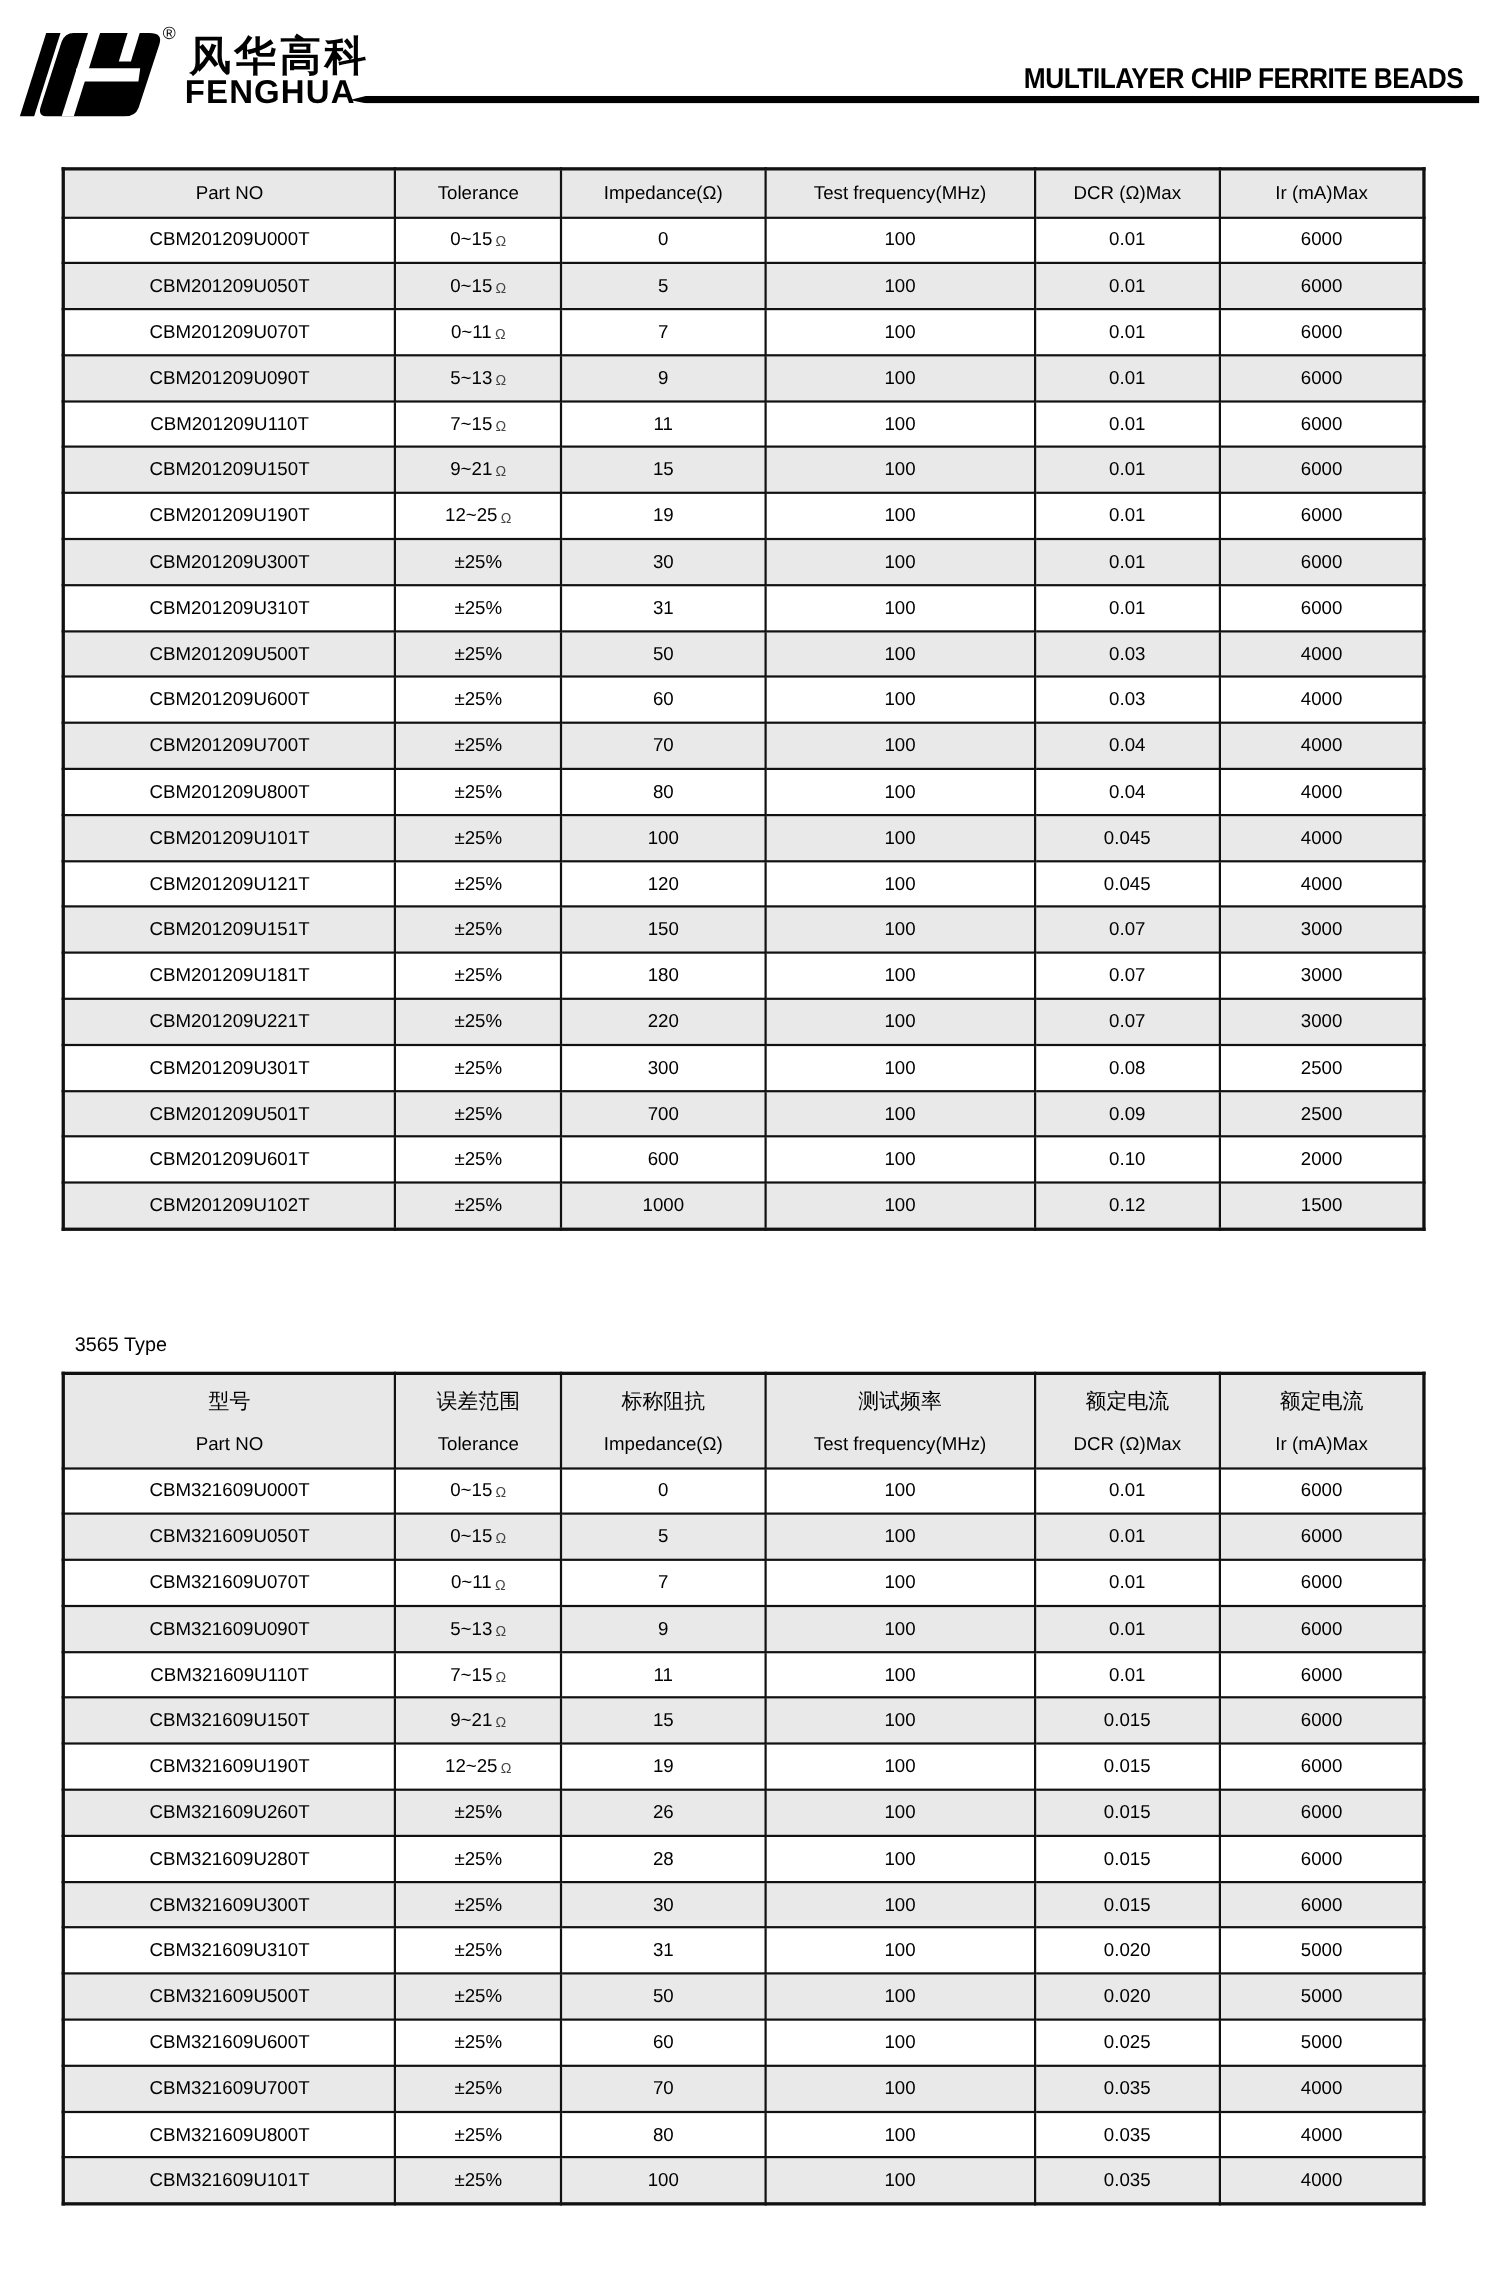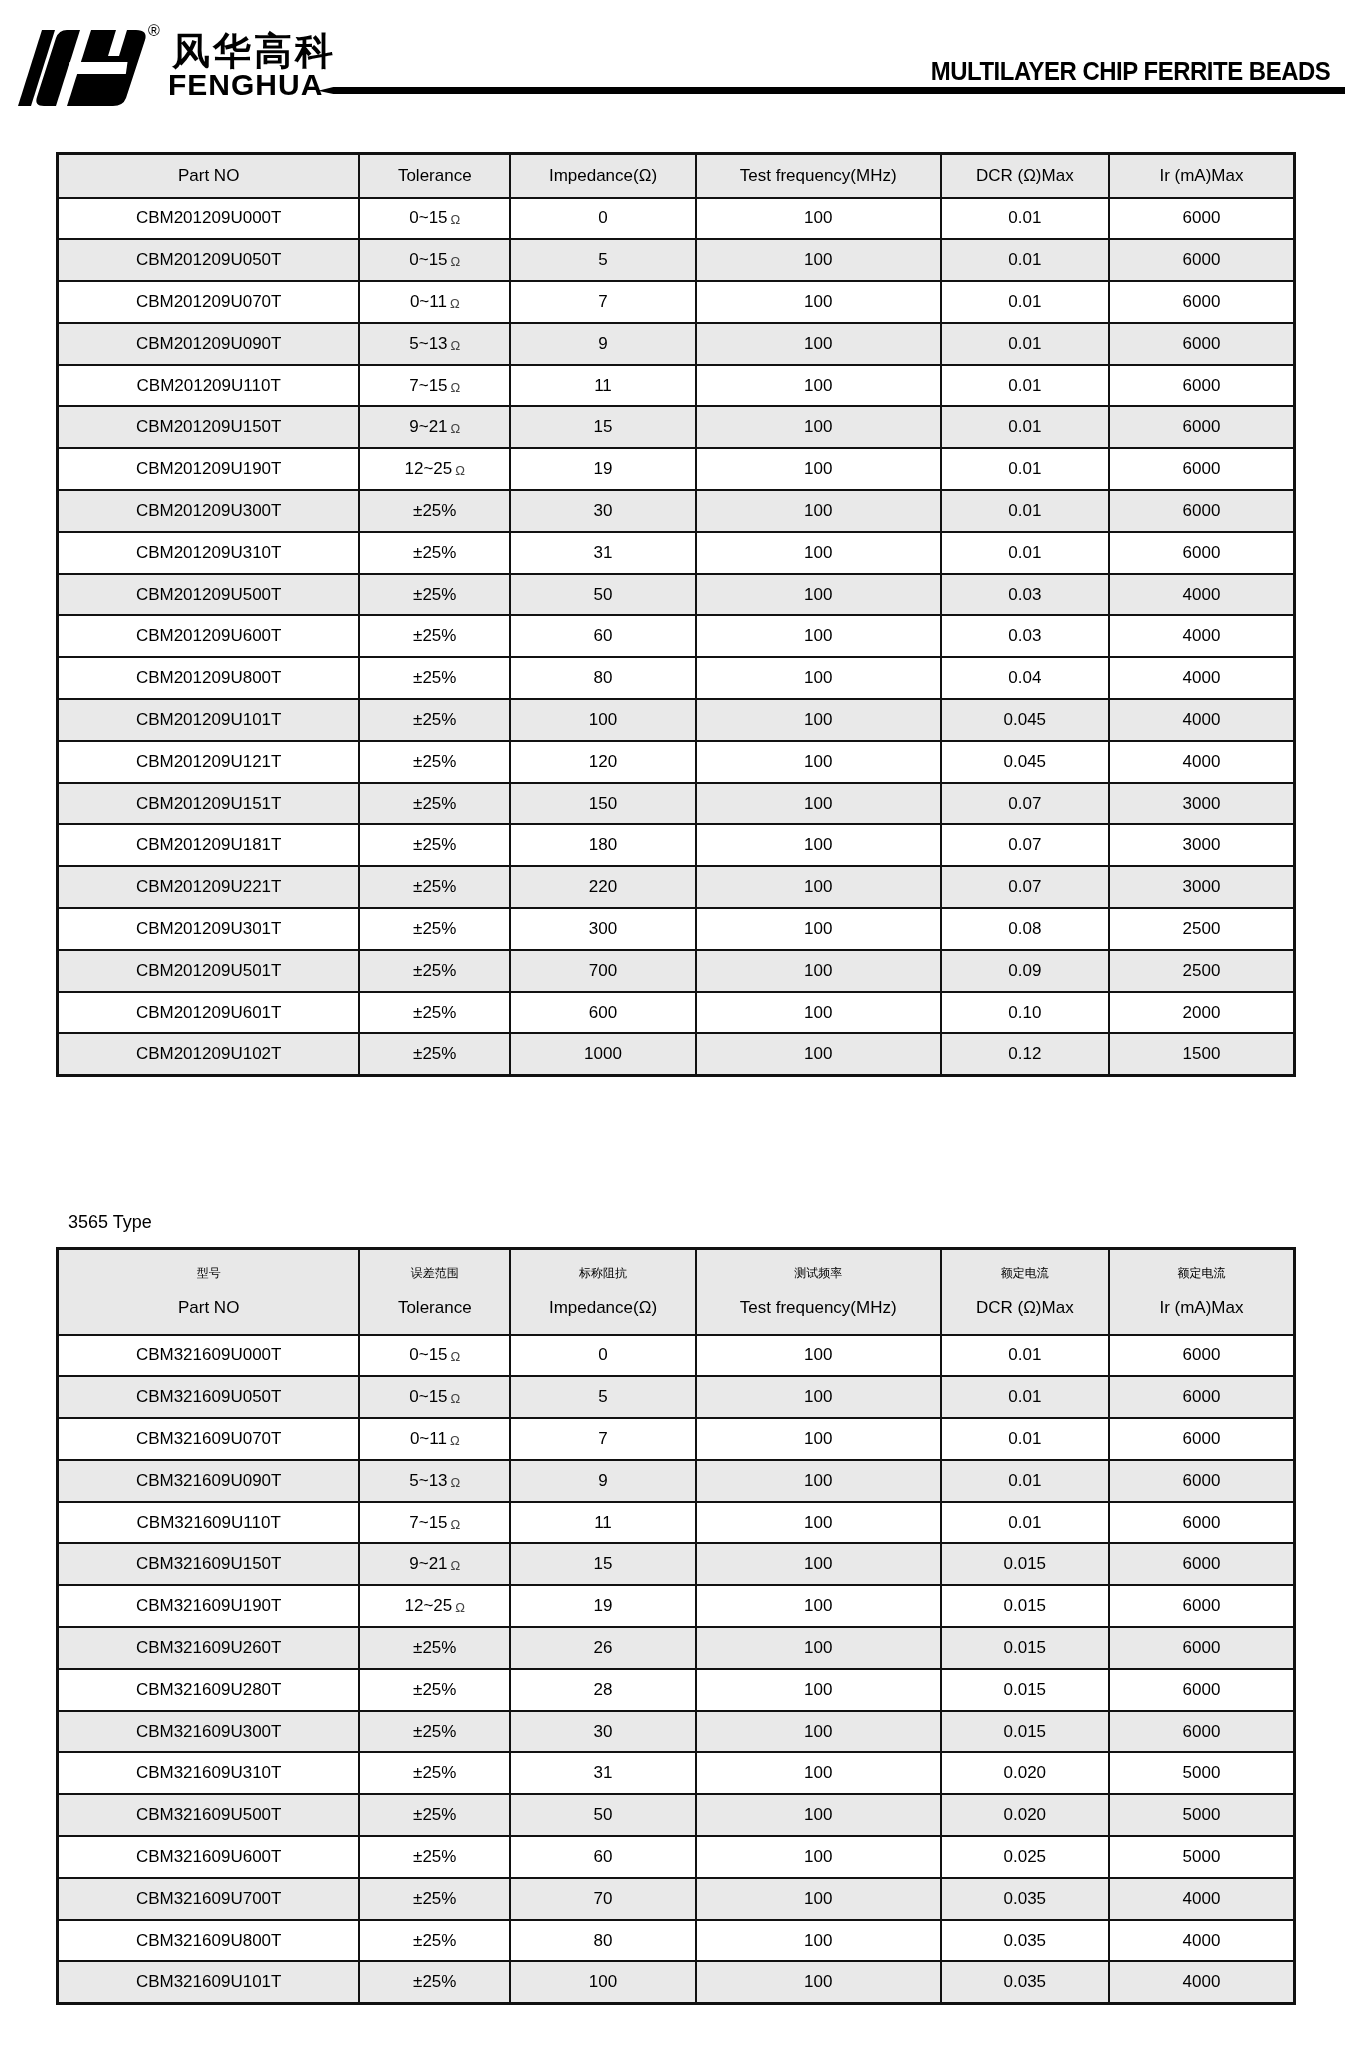--- a/index.html
+++ b/index.html
@@ -54,21 +54,21 @@
     text-align: center;
     vertical-align: middle;
     font-size: 17px;
     font-weight: 400;
     padding: 0 4px;
   }
   table.spec th { background: #e8e8e8; height: 44px; }
   table.spec td { height: 41.8px; background: #ffffff; }
   table.spec tr.shaded td { background: #e9e9e9; }
   .t2 table.spec th { height: 86px; }
-  .th-cn { display: block; font-size: 12px; margin-bottom: 16px; }
+  .th-cn { display: block; font-size: 19px; margin-bottom: 16px; }
   .th-en { display: block; font-size: 17px; }
   .omega { font-size: 13px; color: #444; margin-left: 3px; position: relative; top: 1px; }
 
   .section-label {
     position: absolute; left: 68px; top: 1212px;
     font-size: 18px; font-weight: 400;
   }
 </style>
 </head>
 <body>
@@ -195,20 +195,28 @@
             <td>4000</td>
           </tr>
           <tr>
             <td>CBM201209U600T</td>
             <td>±25%</td>
             <td>60</td>
             <td>100</td>
             <td>0.03</td>
             <td>4000</td>
           </tr>
+          <tr class="shaded">
+            <td>CBM201209U700T</td>
+            <td>±25%</td>
+            <td>70</td>
+            <td>100</td>
+            <td>0.04</td>
+            <td>4000</td>
+          </tr>
           <tr>
             <td>CBM201209U800T</td>
             <td>±25%</td>
             <td>80</td>
             <td>100</td>
             <td>0.04</td>
             <td>4000</td>
           </tr>
           <tr class="shaded">
             <td>CBM201209U101T</td>

